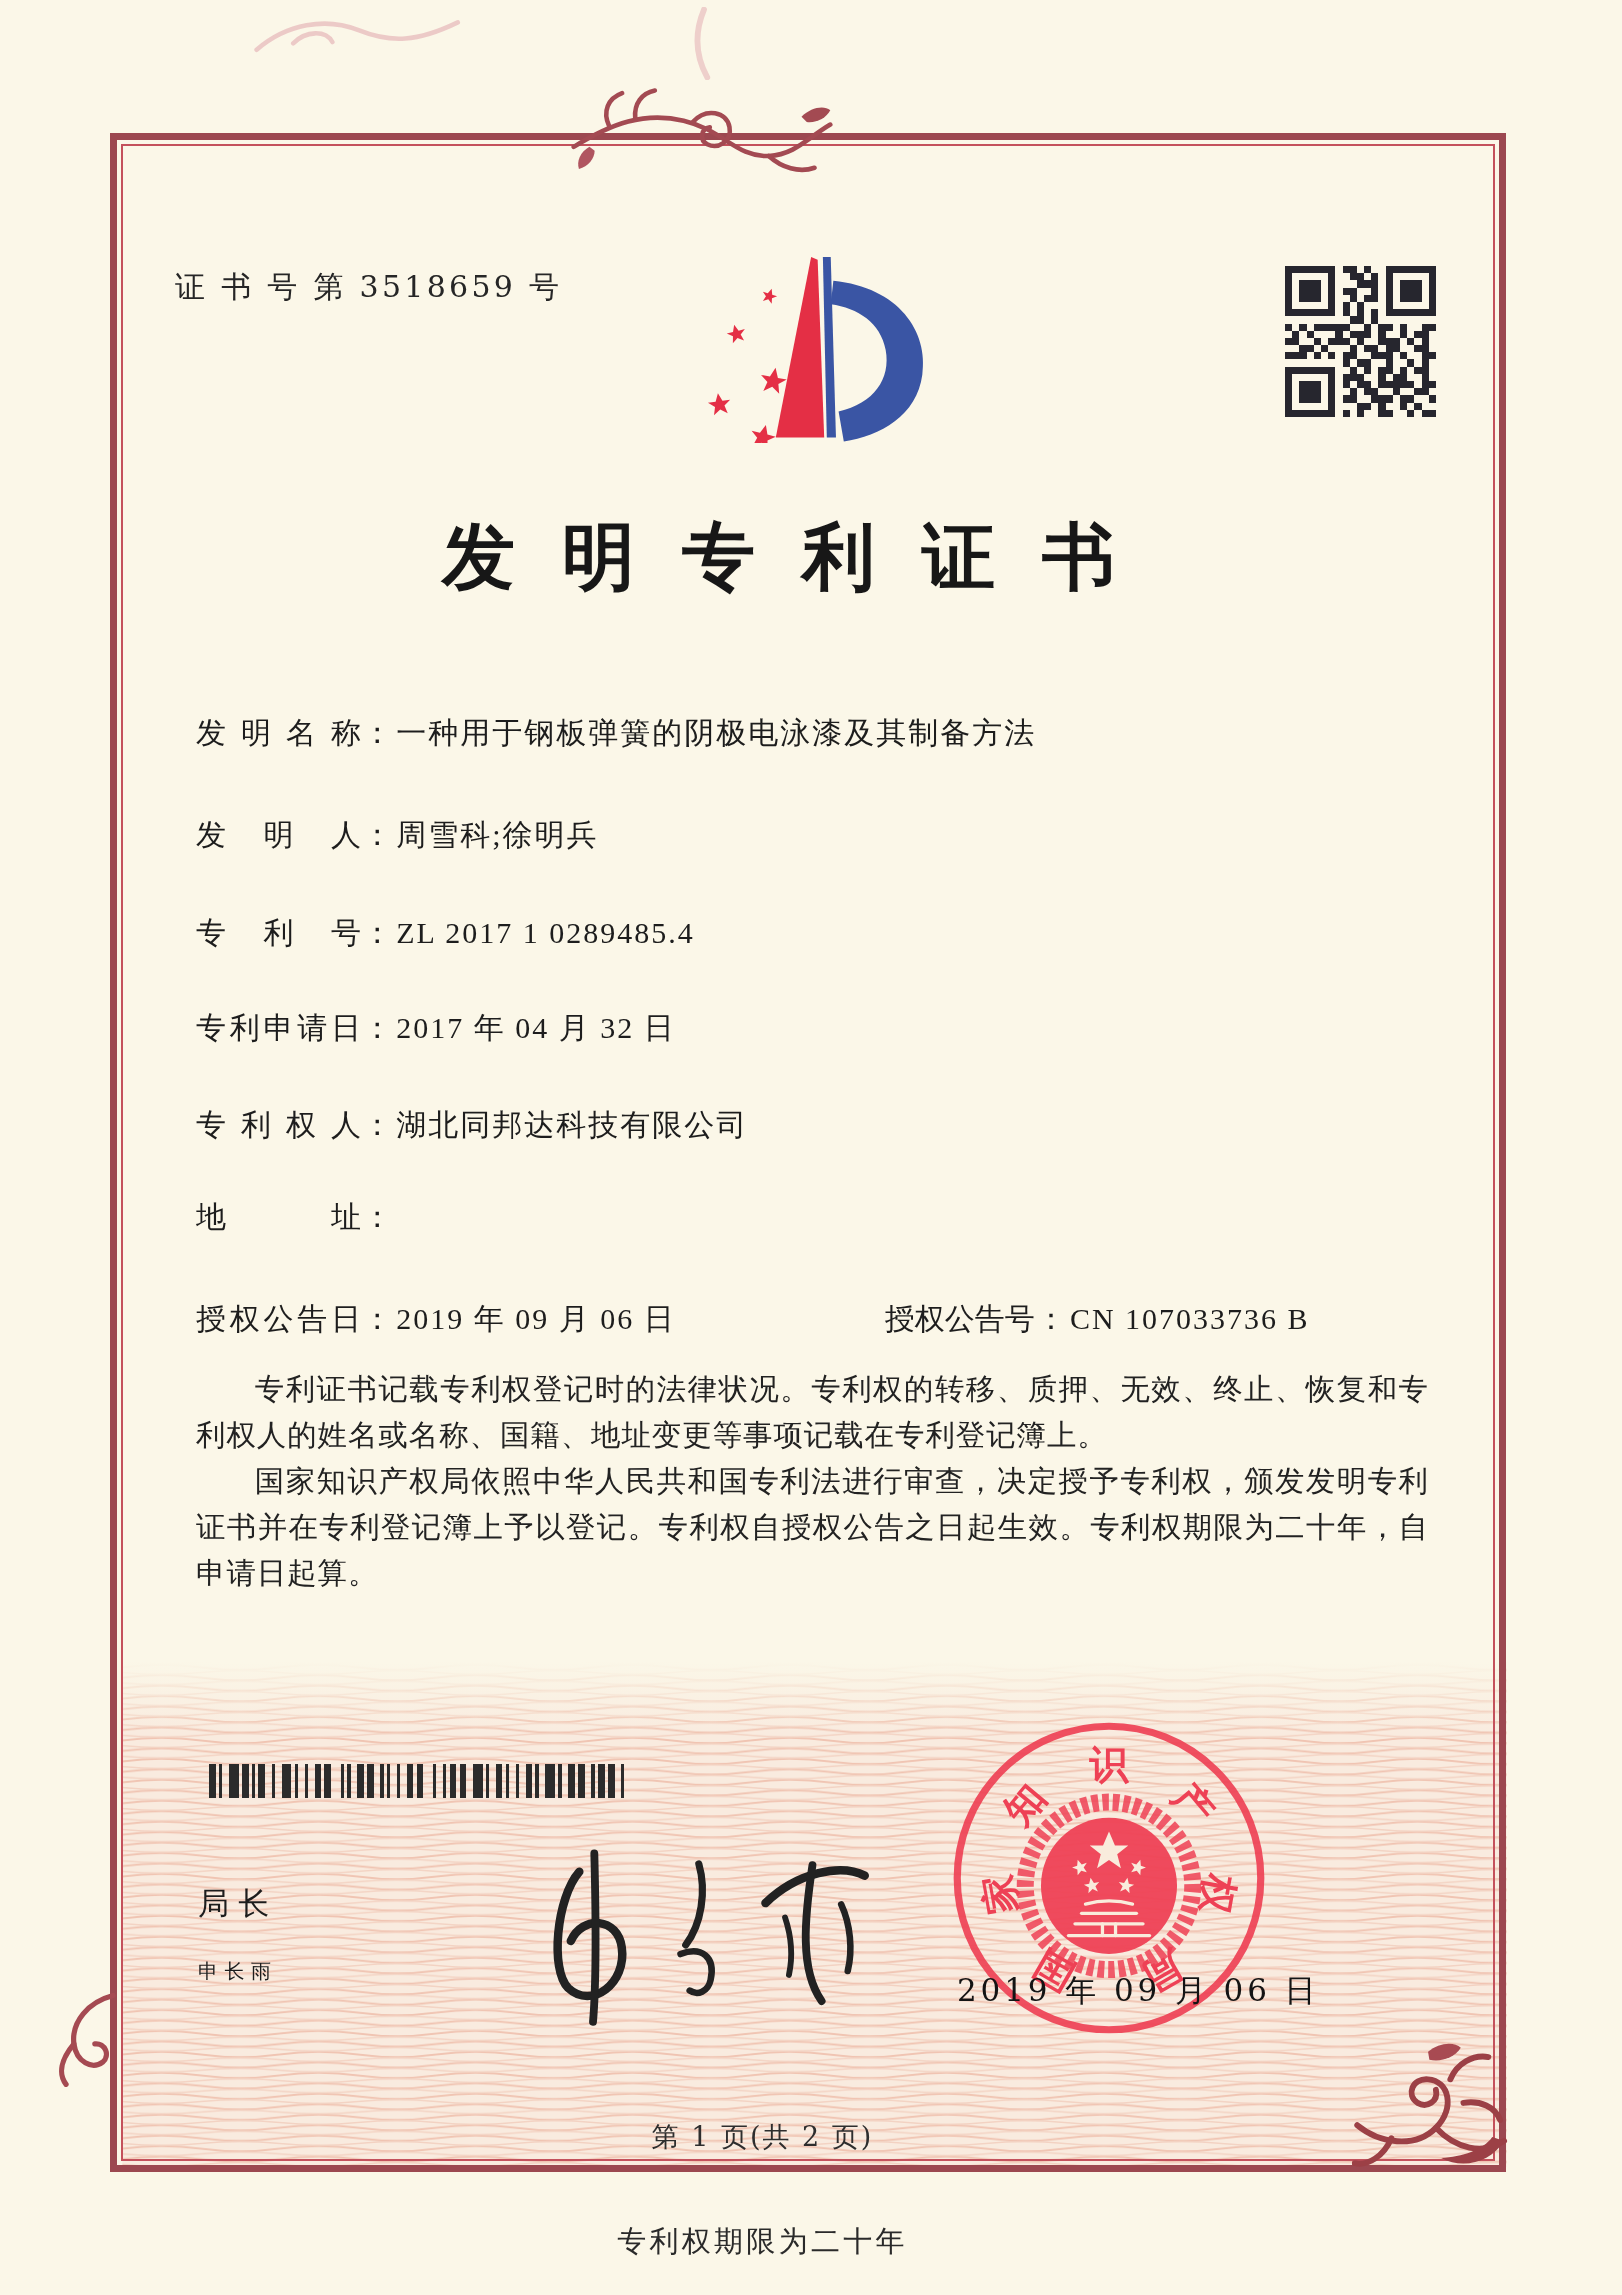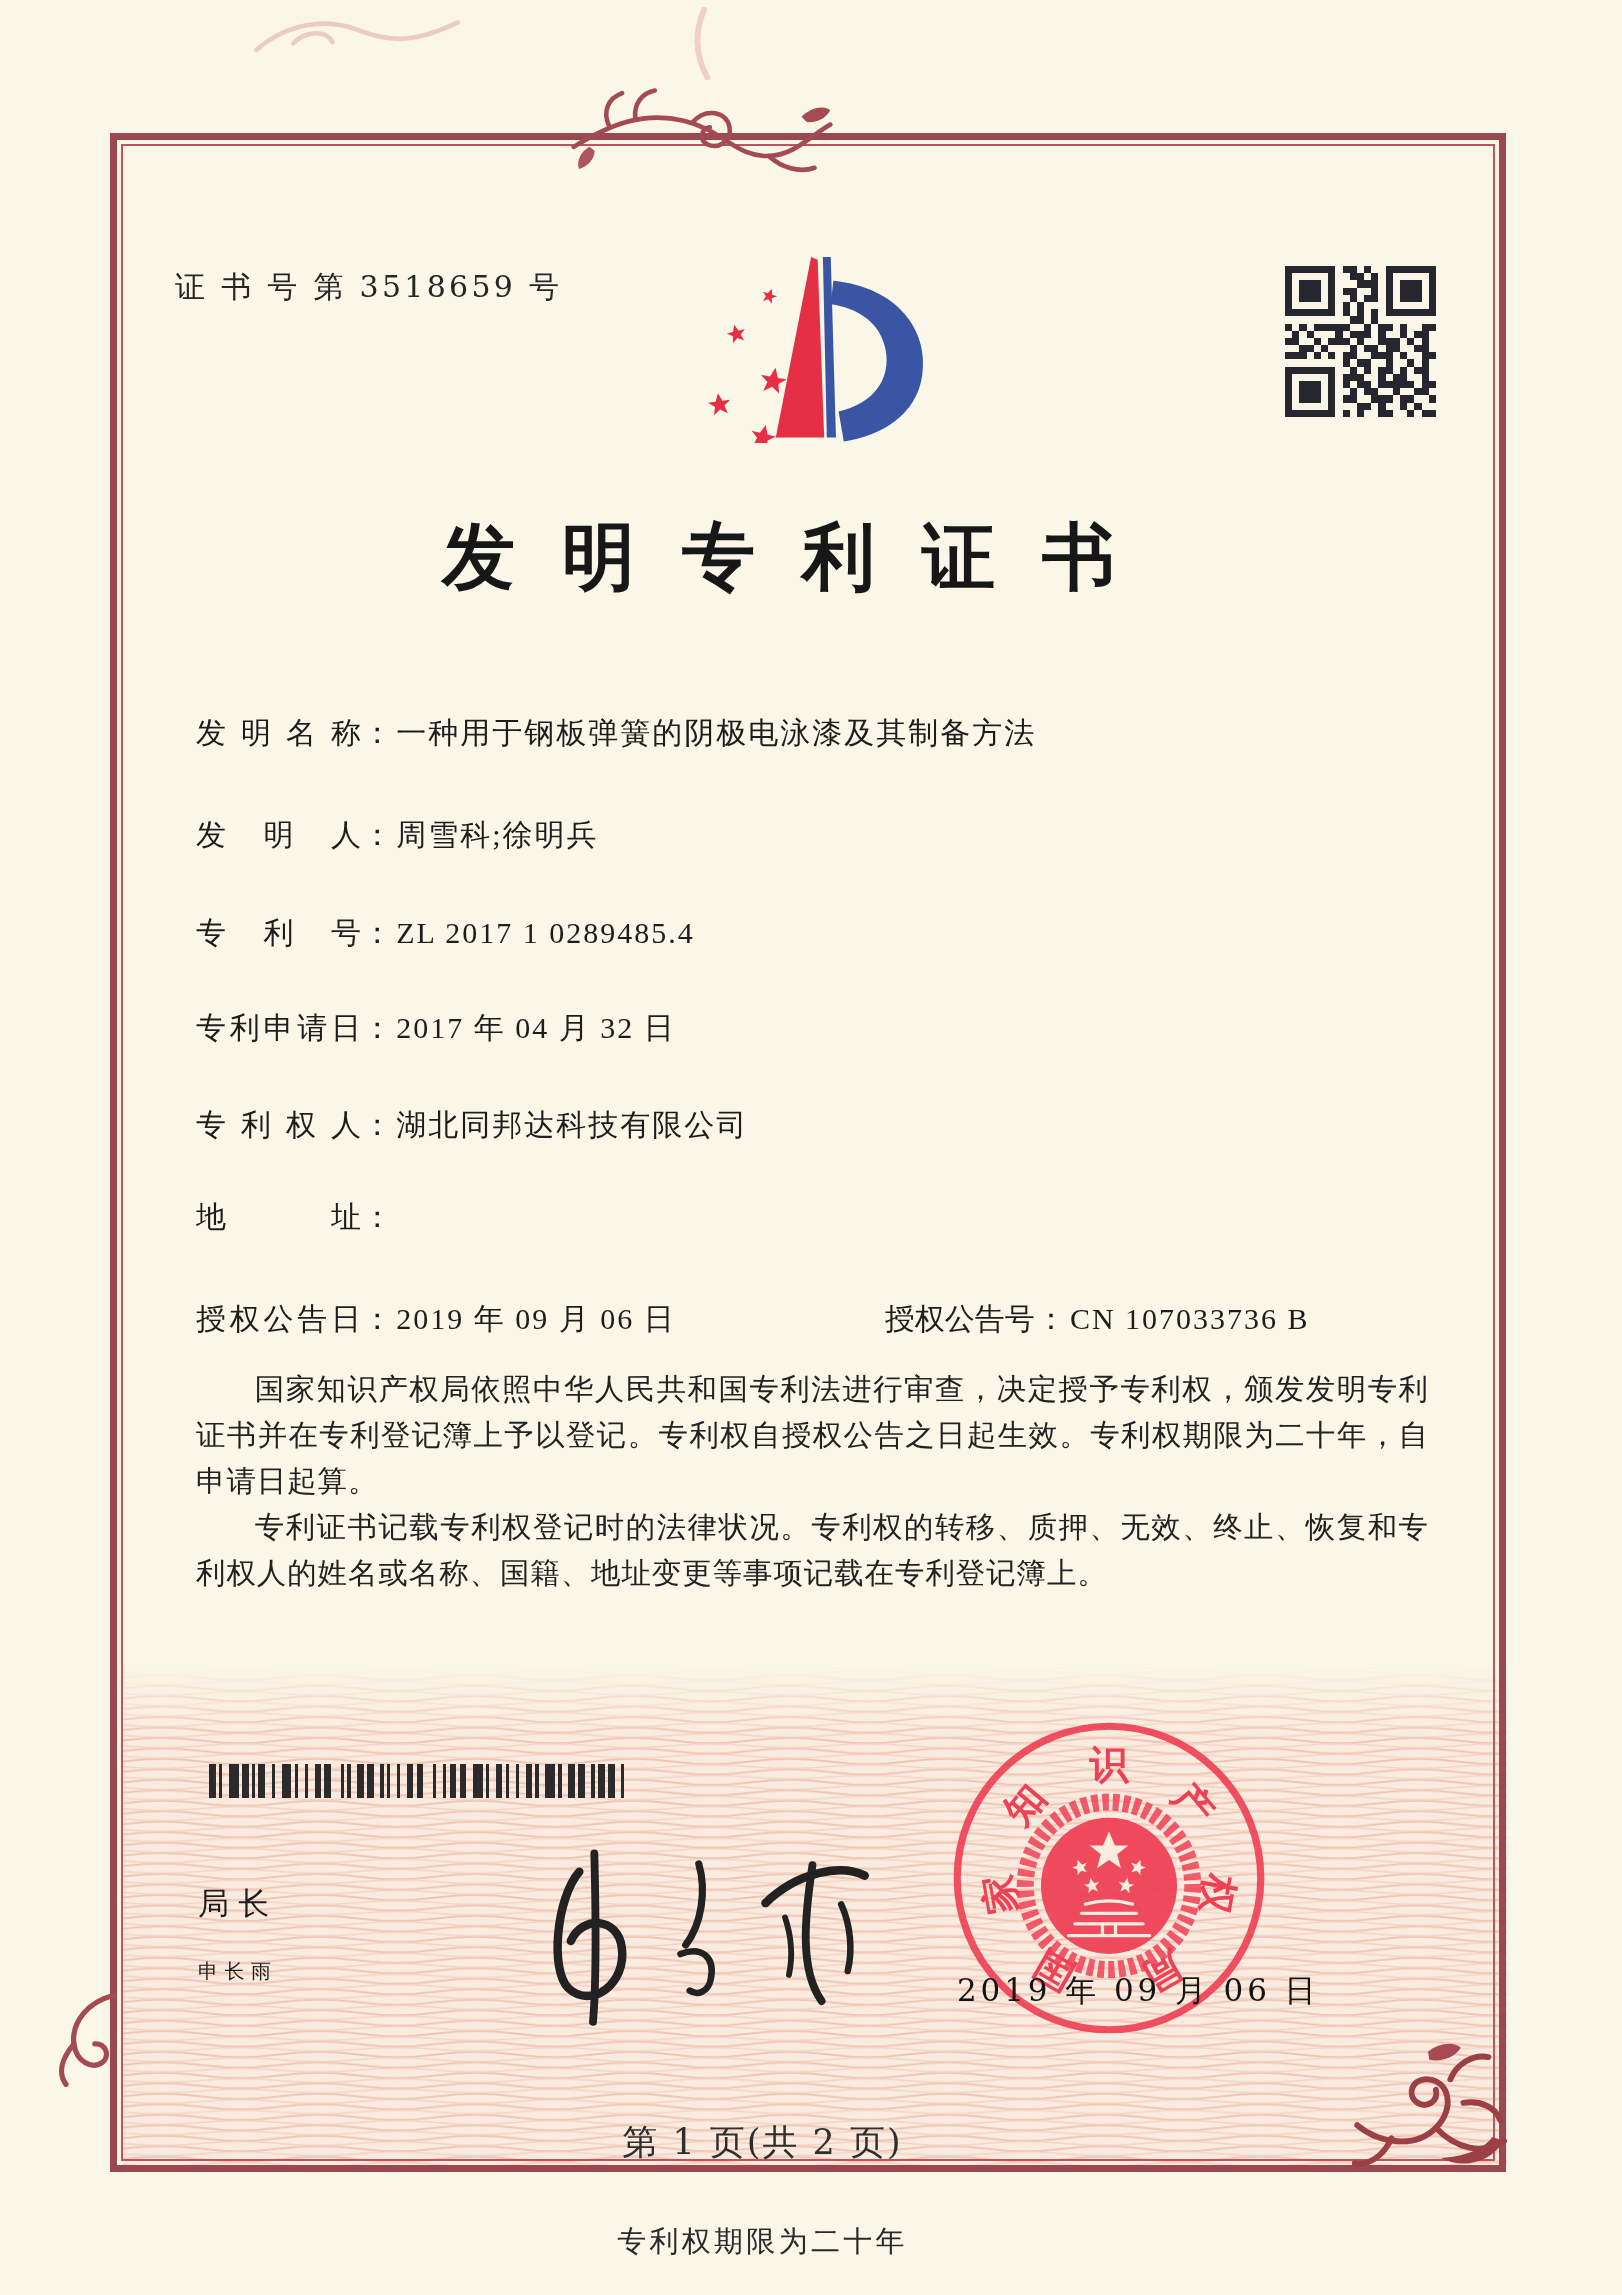--- a/index.html
+++ b/index.html
@@ -41,21 +41,21 @@
   .sig-name{position:absolute;left:198px;top:1958px;font-size:20px;letter-spacing:6.5px;color:#1d1d1d;}
   .sig-script{position:absolute;left:458px;top:1826px;}
   
   .seal{position:absolute;left:952px;top:1721px;width:314px;height:314px;}
   .seal-chars{position:absolute;left:157px;top:157px;width:0;height:0;}
   .seal-chars span{position:absolute;left:-21px;top:-23.6px;width:42px;height:42px;text-align:center;
                    font-size:39px;font-weight:700;color:#ee4155;
                    font-family:"DejaVu Sans","Liberation Sans",sans-serif;}
   .seal-date{position:absolute;left:957px;top:1970px;font-size:31px;letter-spacing:3.9px;color:#141414;z-index:5;}
   
-  .page-footer{position:absolute;left:0;width:1525px;top:2119px;text-align:center;font-size:35px;
+  .page-footer{position:absolute;left:0;width:1525px;top:2119px;text-align:center;font-size:27px;
                letter-spacing:2px;color:#2e2e2e;}
   .back-note{position:absolute;left:0;width:1525px;top:2222px;text-align:center;font-size:29px;
              letter-spacing:3.3px;color:#2a2a2a;}
   
   .orn{position:absolute;}
 </style>
 </head>
 <body>
 
 <div class="page">
@@ -657,22 +657,22 @@
       <span class="colon">：</span>
     <span class="val">2019 年 09 月 06 日</span>
     <span class="pair2">
       <span class="lbl" style="width:auto">授权公告号</span>
         <span class="colon">：</span>
       <span class="val">CN 107033736 B</span>
     </span>
   </div>
 
   <div class="body-text">
+    <p>专利证书记载专利权登记时的法律状况。专利权的转移、质押、无效、终止、恢复和专利权人的姓名或名称、国籍、地址变更等事项记载在专利登记簿上。</p>
     <p>国家知识产权局依照中华人民共和国专利法进行审查，决定授予专利权，颁发发明专利证书并在专利登记簿上予以登记。专利权自授权公告之日起生效。专利权期限为二十年，自申请日起算。</p>
-    <p>专利证书记载专利权登记时的法律状况。专利权的转移、质押、无效、终止、恢复和专利权人的姓名或名称、国籍、地址变更等事项记载在专利登记簿上。</p>
   </div>
 
   <div class="barcode" id="barcode">
       <i class="b" style="flex-grow: 2;"></i>
       <i style="flex-grow: 1;"></i>
       <i class="b" style="flex-grow: 1;"></i>
       <i style="flex-grow: 2;"></i>
       <i class="b" style="flex-grow: 3;"></i>
       <i style="flex-grow: 1;"></i>
       <i class="b" style="flex-grow: 2;"></i>

